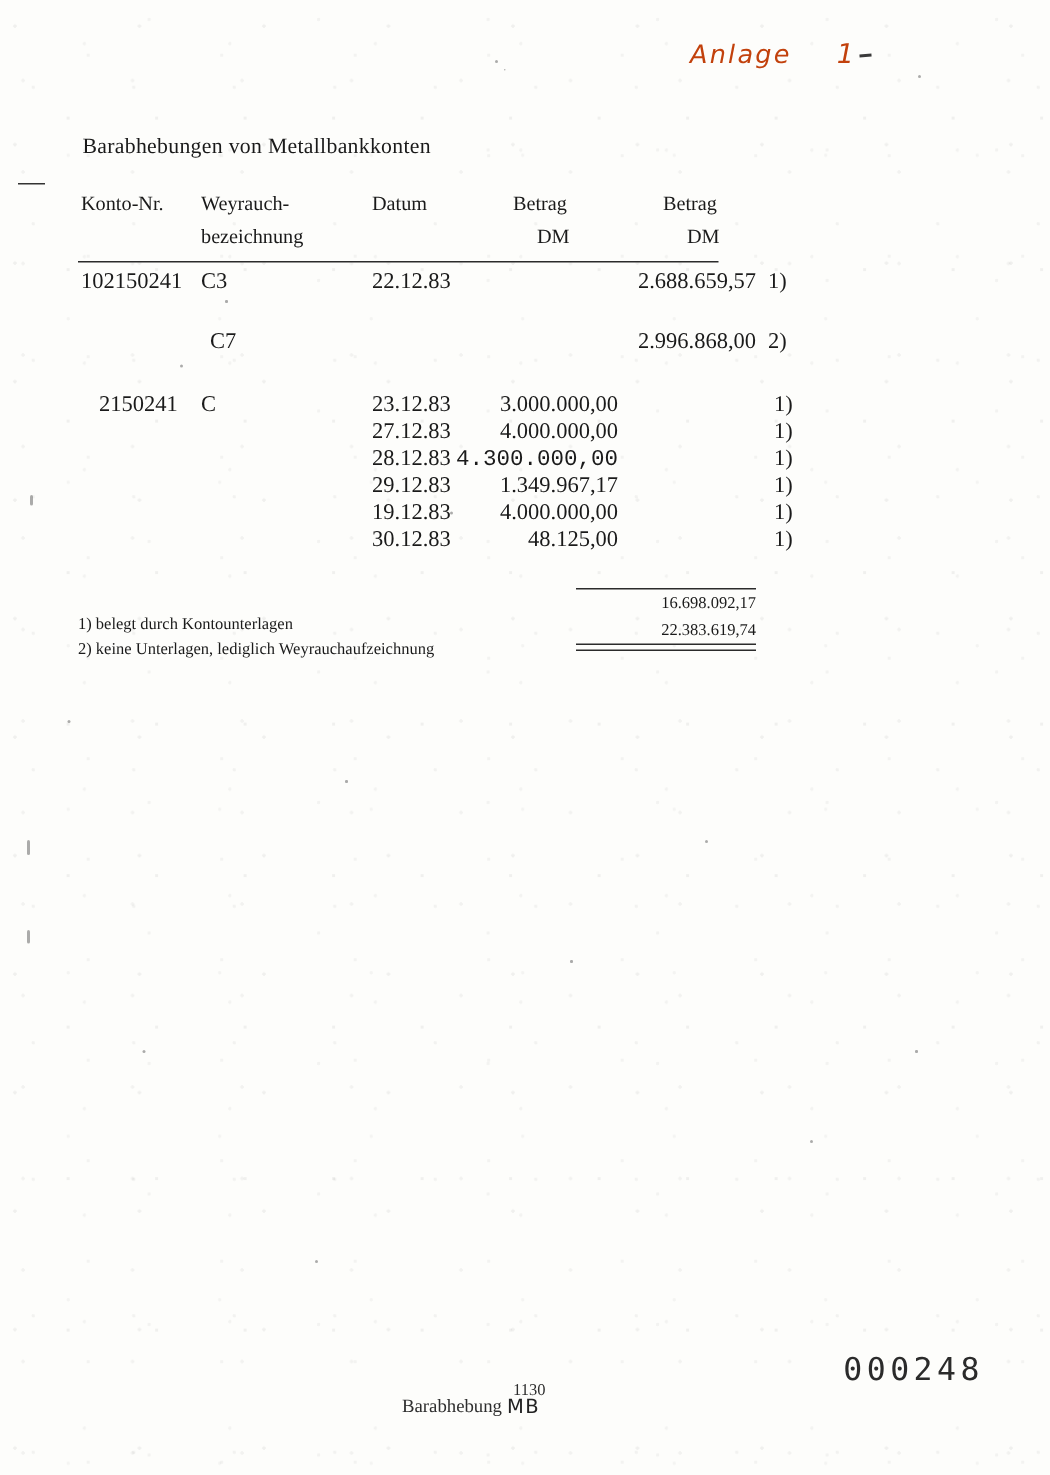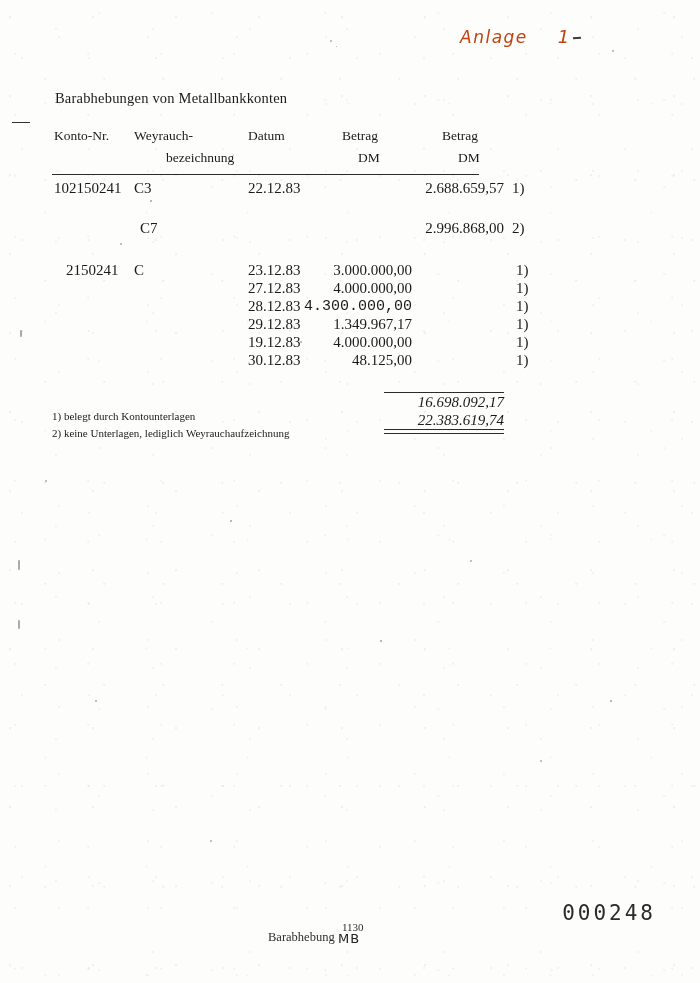--- a/index.html
+++ b/index.html
@@ -95,21 +95,21 @@
   .thead {
     position: relative;
     height: 46px;
   }
   .th {
     position: absolute;
     white-space: nowrap;
   }
   .th-konto    { left: 2px;   top: 0; }
   .th-weyrauch { left: 82px;  top: 0; }
-  .th-weyrauch2{ left: 82px;  top: 22px; margin-left: 32px; }
+  .th-weyrauch2{ left: 82px;  top: 22px; }
   .th-datum    { left: 196px; top: 0; }
   .th-betrag1  { left: 290px; top: 0; }
   .th-dm1      { left: 306px; top: 22px; }
   .th-betrag2  { left: 390px; top: 0; }
   .th-dm2      { left: 406px; top: 22px; }
 
   .head-rule {
     position: absolute;
     left: 0;
     top: 46px;
@@ -136,23 +136,22 @@
   .c-note-r   { left: 464px; }
 
   .totals {
     position: absolute;
     left: 340px;
     top: 218px;
     width: 112px;
     text-align: right;
   }
   .totals .t-line {
-    font-size: 15px;
+    font-size: 11px;
     line-height: 18px;
-    font-style: italic;
   }
   .rule-single {
     width: 120px;
     border-top: 1.1px solid #2b2b2b;
     margin-left: -8px;
   }
   .rule-double {
     width: 120px;
     margin-left: -8px;
     border-top: 1.1px solid #2b2b2b;

